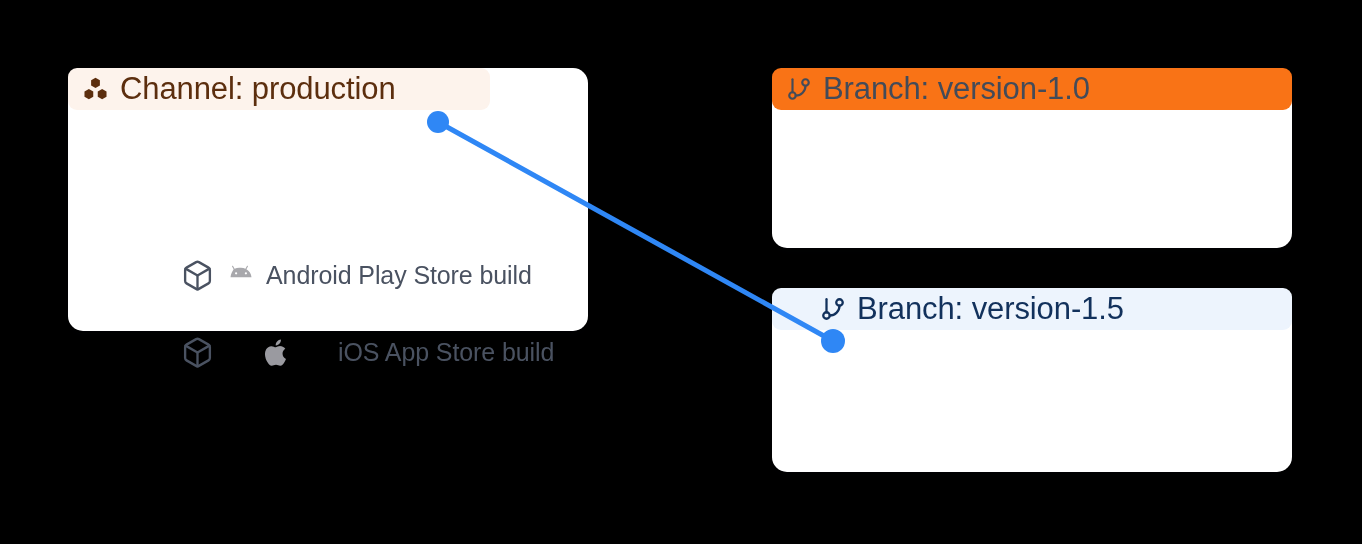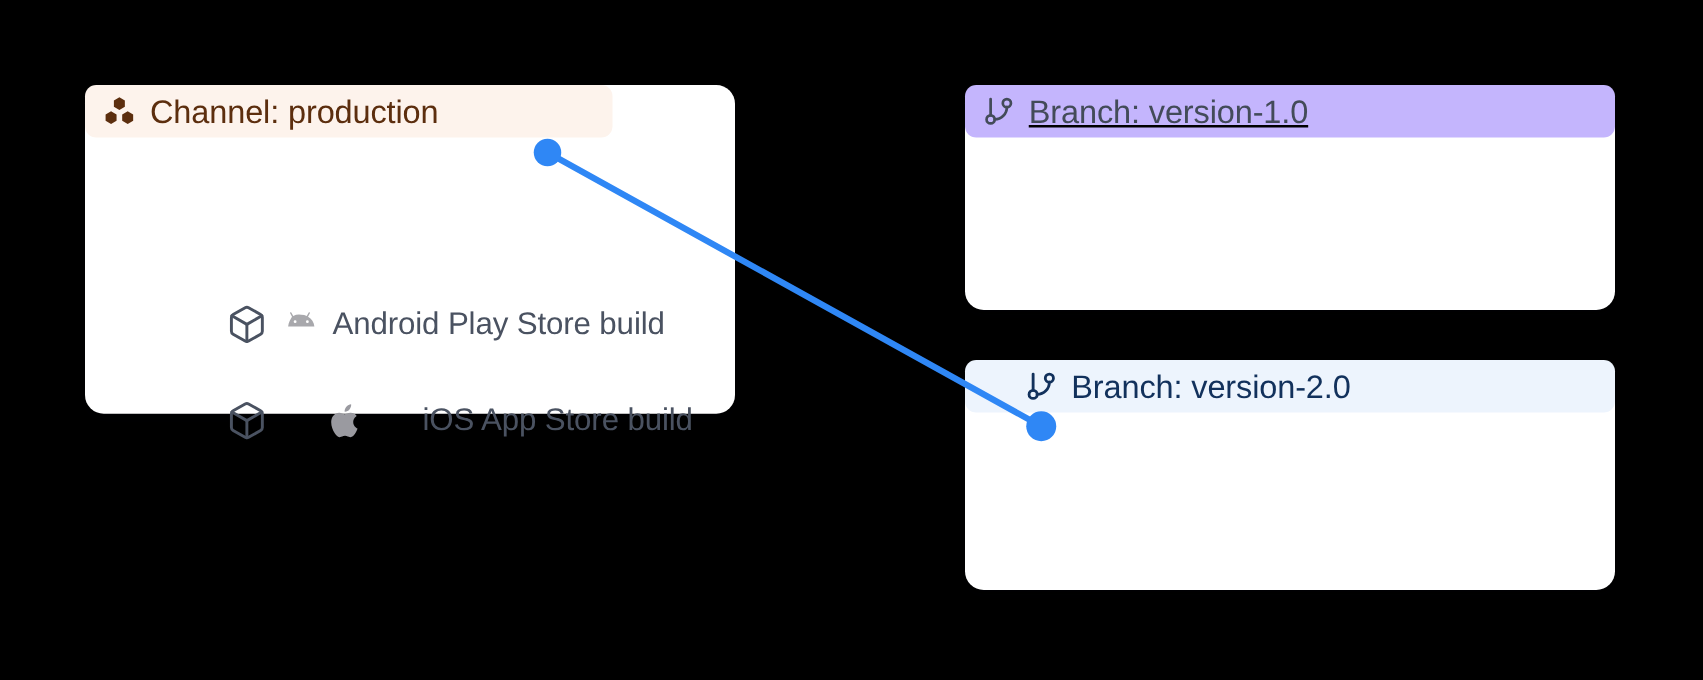--- a/index.html
+++ b/index.html
@@ -82,36 +82,35 @@
     display: flex;
     align-items: center;
   }
   .pill.channel {
     background: #fdf3ec;
     left: 28px;
     top: 33px;
     width: 394px;
   }
   .pill.branch {
-    background: #c4b5fd;
+    background: #f97316;
     left: 34px;
     top: 33px;
     height: 42px;
-    text-decoration: underline;
   }
   .pill.branch-active {
     background: #edf4fd;
     left: 34px;
     top: 33px;
     height: 42px;
     padding-left: 48px;
   }
 
   .pill-label {
-    font-size: 26px;
+    font-size: 31px;
     letter-spacing: -0.1px;
     white-space: nowrap;
   }
   .pill.channel .pill-label { color: #5c2e0e; }
   .pill.branch .pill-label { color: #434b59; }
   .pill.branch-active .pill-label { color: #12315c; }
 
   
   .pill-icon {
     display: inline-flex;
@@ -120,20 +119,21 @@
     flex: 0 0 auto;
     margin-right: 11px;
   }
 
   
   .content-row {
     font-size: 25px;
     color: #4a5261;
     letter-spacing: -0.1px;
     white-space: nowrap;
+    margin-top: 16px;
   }
   .content-row .lead-icon {
     flex: 0 0 auto;
     display: inline-flex;
     align-items: center;
     justify-content: center;
     width: 42px;
   }
   .content-row .platform-icon {
     flex: 0 0 auto;
@@ -224,21 +224,21 @@
 
     <div class="pill branch-active">
       <span class="pill-icon">
         <svg width="26" height="26" viewBox="0 0 24 24" fill="none" stroke="#12315c" stroke-width="2.1" stroke-linecap="round" stroke-linejoin="round">
           <line x1="6" y1="3" x2="6" y2="15"></line>
           <circle cx="18" cy="6" r="3"></circle>
           <circle cx="6" cy="18" r="3"></circle>
           <path d="M18 9a9 9 0 0 1-9 9"></path>
         </svg>
       </span>
-      <span class="pill-label">Branch: version-2.0</span>
+      <span class="pill-label">Branch: version-1.5</span>
     </div>
 
   </div>
 
   <svg id="connector-layer">
     <line id="connector-line" x1="438" y1="122" x2="833" y2="341" stroke="#2f87f5" stroke-width="5" stroke-linecap="round"></line>
     <circle id="connector-dot-start" cx="438" cy="122" r="11" fill="#2f87f5"></circle>
     <circle id="connector-dot-end" cx="833" cy="341" r="12" fill="#2f87f5"></circle>
   </svg>
 

